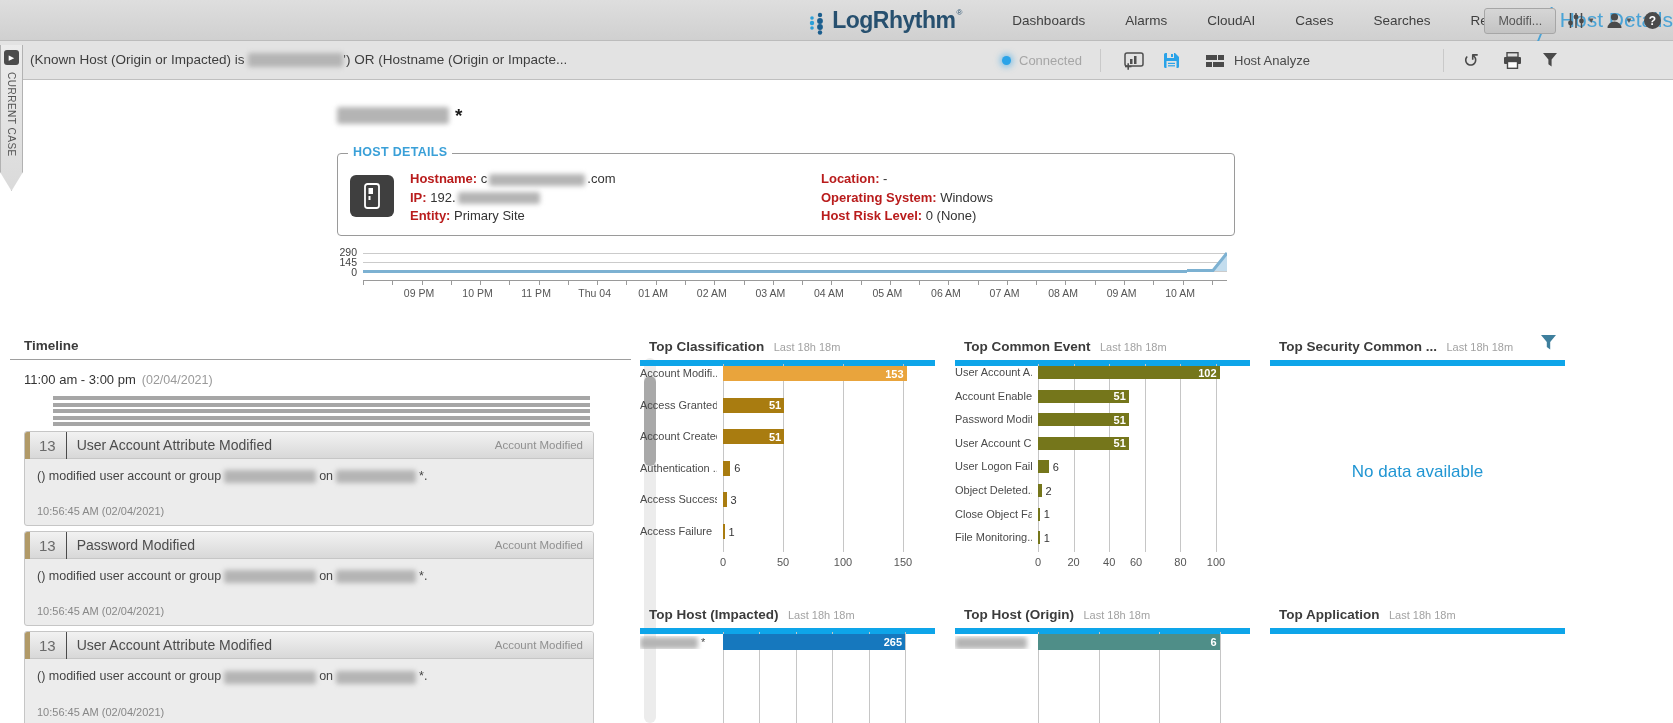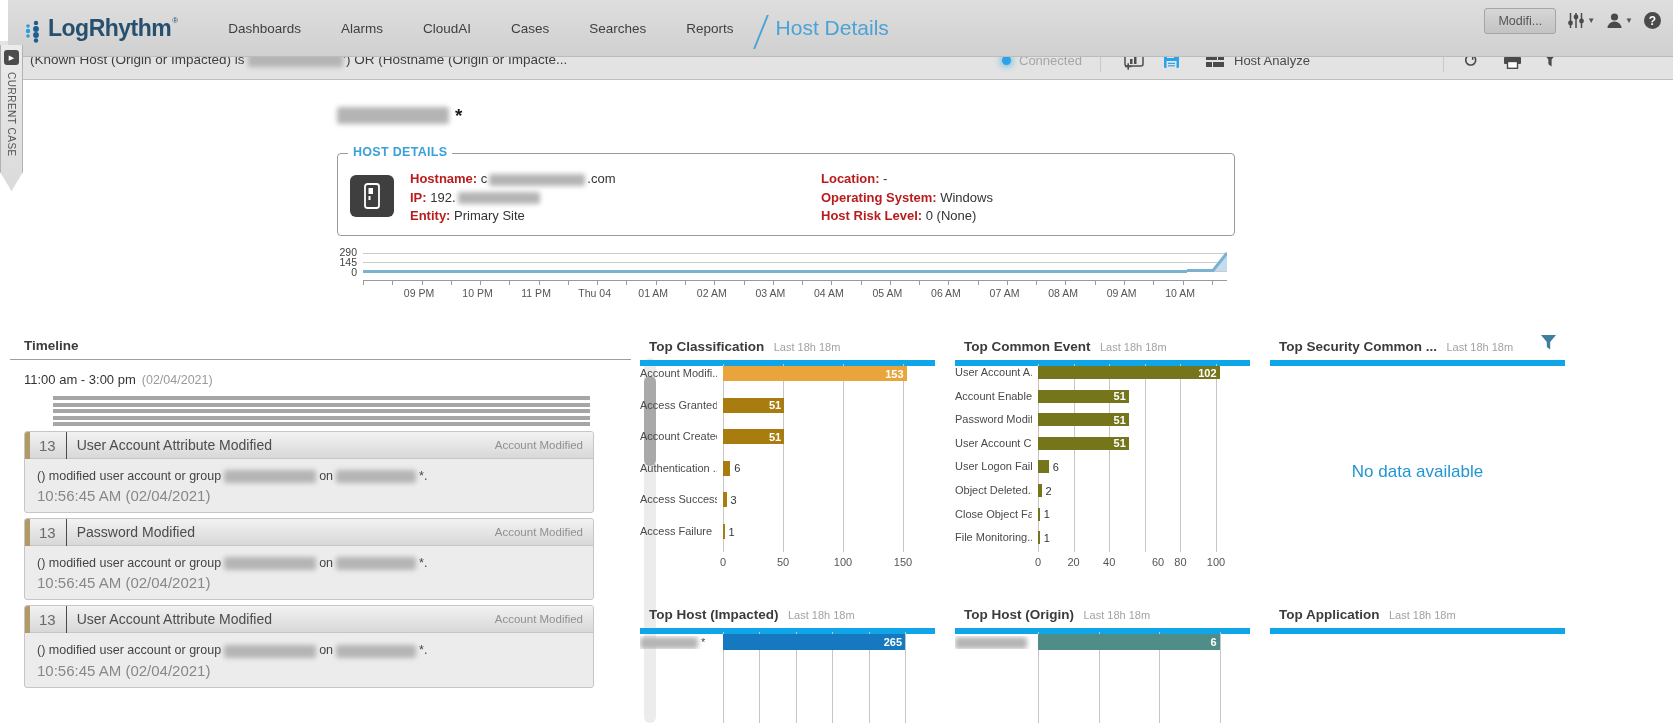--- a/index.html
+++ b/index.html
@@ -1,20 +1,20 @@
 <!DOCTYPE html>
 <html><head>
 <meta charset="utf-8">
 <style>
 *{box-sizing:border-box;margin:0;padding:0;}
 body{font-family:"Liberation Sans",sans-serif;background:#fff;}
 .root{position:relative;width:1673px;height:723px;background:#fff;overflow:hidden;}
 
 
-.topnav{position:absolute;top:0;left:8px;right:0;height:57px;background:linear-gradient(#dedede,#d0d0d0);border-bottom:1px solid #bcbcbc;display:flex;align-items:center;z-index:6;}
+.topnav{position:absolute;top:0;left:0;right:0;height:41px;background:linear-gradient(#dedede,#d0d0d0);border-bottom:1px solid #bcbcbc;display:flex;align-items:center;z-index:6;justify-content:flex-end;}
 .logo{display:flex;align-items:flex-start;margin-left:16px;cursor:pointer;}
 .logo svg{margin-top:6px;margin-right:4px;}
 .logo-text{font-size:23px;font-weight:bold;color:#27506f;letter-spacing:-0.5px;line-height:38px;}
 .logo-sup{font-size:8px;color:#27506f;margin-top:7px;margin-left:1px;}
 .nav-items{display:flex;gap:40px;margin-left:50px;}
 .nav-item{font-size:13.5px;color:#3f3f3f;cursor:pointer;white-space:nowrap;}
 .title-wrap{display:flex;align-items:center;margin-left:26px;}
 .slash{width:2px;height:34px;background:#4aa3d6;transform:skewX(-22deg);margin-top:8px;}
 .page-title{font-size:21px;color:#4aa3d6;margin-left:14px;white-space:nowrap;}
 .nav-right{position:absolute;right:12px;top:0;height:41px;display:flex;align-items:center;gap:11px;}
@@ -95,21 +95,21 @@
 .tcard{width:570px;border:1px solid #c6c6c6;border-radius:3px;background:#ececec;margin-top:5px;overflow:hidden;cursor:pointer;}
 .tcard-h{height:27px;background:linear-gradient(#f2f2f2,#d8d8d8);border-bottom:1px solid #c6c6c6;display:flex;align-items:center;position:relative;}
 .accent{position:absolute;left:0;top:0;width:5px;height:27px;background:#b19a68;}
 .count{margin-left:14px;font-size:15px;color:#6a6a6a;}
 .cdiv{width:1px;height:27px;background:#4a4a4a;margin:0 10px;flex:none;}
 .ctitle{font-size:14px;color:#4c4c4c;flex:1;}
 .ctag{font-size:11.5px;color:#909090;margin-right:10px;}
 .tcard-b{padding:10px 12px 8px 12px;}
 .cbody{font-size:12.5px;color:#444;}
 .cbody .blur{height:13px;margin:0 3px;}
-.cstamp{font-size:15px;color:#888;margin-top:4px;}
+.cstamp{font-size:11px;color:#888;margin-top:22px;}
 .sb-track{position:absolute;left:644px;top:358px;width:12px;height:365px;background:#ececec;border-radius:6px;}
 .sb-thumb{position:absolute;left:644px;top:376px;width:12px;height:90px;background:#a9a9a9;border-radius:6px;cursor:pointer;}
 </style>
 </head>
 <body>
 
 <div class="root">
 
   <header class="topnav">
     <div class="logo">
@@ -412,21 +412,21 @@
     <div class="chart" id="chart-common">
         <div class="vgrid" style="left: 83px; height: 188px;"></div>
         <div class="vgrid" style="left: 118.6px; height: 188px;"></div>
         <div class="vgrid" style="left: 154.2px; height: 188px;"></div>
         <div class="vgrid" style="left: 189.8px; height: 188px;"></div>
         <div class="vgrid" style="left: 225.4px; height: 188px;"></div>
         <div class="vgrid" style="left: 261px; height: 188px;"></div>
         <div class="ticklab" style="left: 83px; top: 192px;">0</div>
         <div class="ticklab" style="left: 118.6px; top: 192px;">20</div>
         <div class="ticklab" style="left: 154.2px; top: 192px;">40</div>
-        <div class="ticklab" style="left: 203px; top: 192px;">60</div>
+        <div class="ticklab" style="left: 181px; top: 192px;">60</div>
         <div class="ticklab" style="left: 225.4px; top: 192px;">80</div>
         <div class="ticklab" style="left: 261px; top: 192px;">100</div>
         <div class="bar-label" style="top: 2px; width: 77px;">User Account A...</div>
         <div class="bar" style="left: 83px; top: 2px; width: 181.56px; height: 13px; background: rgb(117, 118, 27);">
           <span class="val-in">102</span>
         </div>
         <div class="bar-label" style="top: 25.6px; width: 77px;">Account Enabled</div>
         <div class="bar" style="left: 83px; top: 25.6px; width: 90.78px; height: 13px; background: rgb(117, 118, 27);">
           <span class="val-in">51</span>
         </div>

